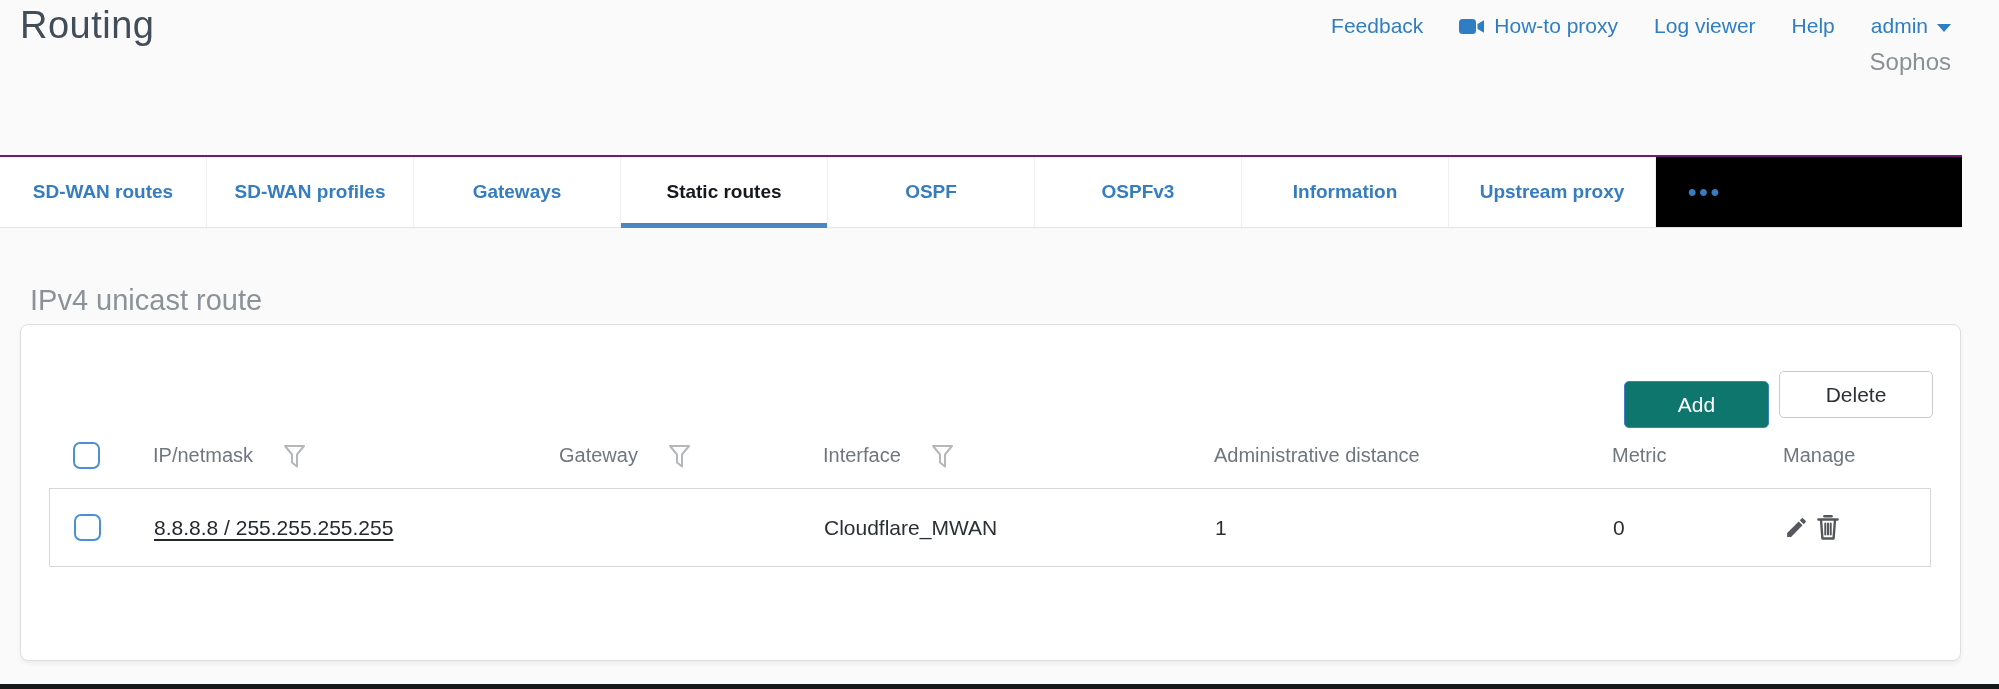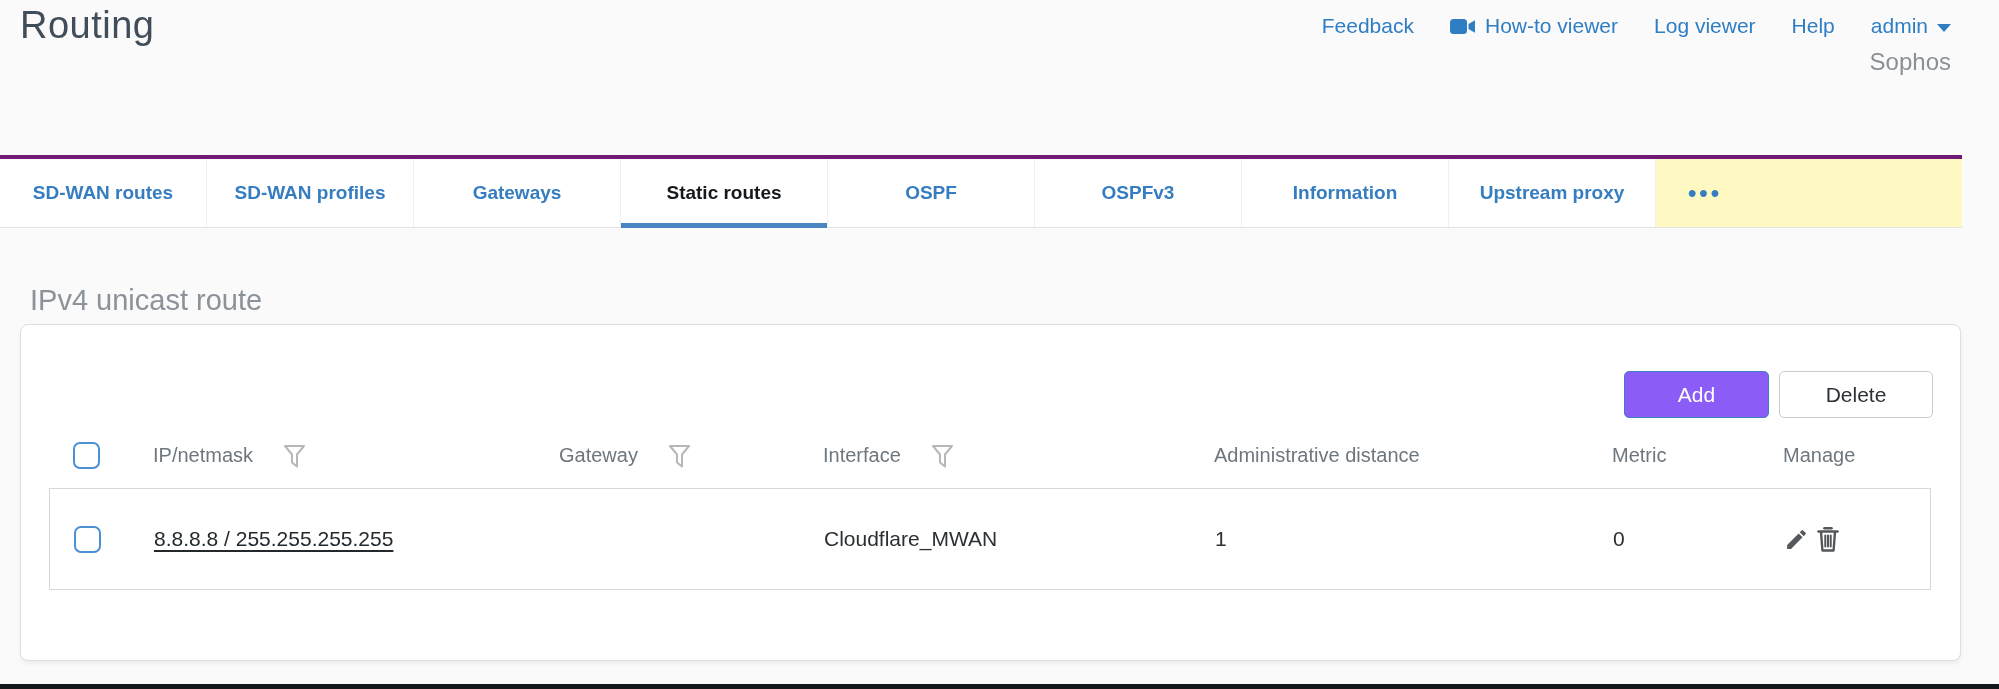--- a/index.html
+++ b/index.html
@@ -32,22 +32,22 @@
     border-top: 8px solid #2f7dc3;
   }
   .brand-label {
     position: absolute; top: 48px; right: 48px;
     font-size: 24px; color: #8b9095;
   }
 
   
   .tab-bar {
     position: absolute; left: 0; top: 155px; width: 1962px; height: 73px;
-    background: #fef9c3;
-    border-top: 4px solid #701a75;
+    background: #000000;
+    border-top: 2px solid #701a75;
     border-bottom: 1px solid #e2e3e4;
     display: flex; align-items: stretch;
   }
   .tab {
     flex: 0 0 207px;
     display: flex; align-items: center; justify-content: center;
     font-size: 19px; font-weight: 700; color: #357dc0;
     border-right: 1px solid #f0f0f0;
     position: relative; cursor: pointer;
     background: #ffffff;
@@ -81,40 +81,40 @@
     position: absolute; top: 46px; right: 27px;
     display: flex; gap: 10px;
   }
   .btn {
     height: 47px; border-radius: 5px; font-size: 21px;
     font-family: "Liberation Sans", sans-serif;
     display: flex; align-items: center; justify-content: center;
     cursor: pointer;
   }
   .btn-primary {
-    width: 145px; background: #8b5cf6; color: #ffffff; border: 1px solid #3d80c4;
+    width: 145px; background: #0f766e; color: #ffffff; border: 1px solid #3d80c4; margin-top: 10px;
   }
   .btn-secondary {
     width: 154px; background: #ffffff; color: #2b3137; border: 1px solid #c9cbcd;
   }
 
   
   .cols {
     display: grid;
     grid-template-columns: 104px 406px 264px 391px 398px 171px 1fr;
     align-items: center;
   }
   .thead {
     position: absolute; top: 98px; left: 28px; right: 29px; height: 64px;
     font-size: 20px; color: #6e777f;
   }
   .th { display: flex; align-items: center; gap: 30px; }
   .funnel-icon svg { display: block; margin-top: 3px; }
   .trow {
-    position: absolute; top: 163px; left: 28px; right: 29px; height: 102px;
+    position: absolute; top: 163px; left: 28px; right: 29px; height: 79px;
     border: 1px solid #d5d7d9; background: #ffffff;
     font-size: 21px; color: #2b3034;
   }
   .checkbox {
     width: 27px; height: 27px; margin-left: 24px;
     border: 2px solid #4a90d2; border-radius: 7px; background: #ffffff;
     cursor: pointer;
   }
   .route-link {
     color: #23282c; text-decoration: underline; text-underline-offset: 4px;
@@ -139,21 +139,21 @@
   <span class="nav-link">
     <span>Feedback</span>
   </span>
   <span class="nav-link">
     <span class="video-icon">
       <svg width="26" height="17" viewBox="0 0 26 17">
         <rect x="0" y="1" width="17" height="15" rx="3.5" fill="#2f7dc3"></rect>
         <path d="M18.5 6 L25 2.2 V14.8 L18.5 11 Z" fill="#2f7dc3"></path>
       </svg>
     </span>
-    <span>How-to viewer</span>
+    <span>How-to proxy</span>
   </span>
   <span class="nav-link">
     <span>Log viewer</span>
   </span>
   <span class="nav-link">
     <span>Help</span>
   </span>
   <span class="user-menu">
     <span>admin</span>
     <span class="caret-down"></span>

